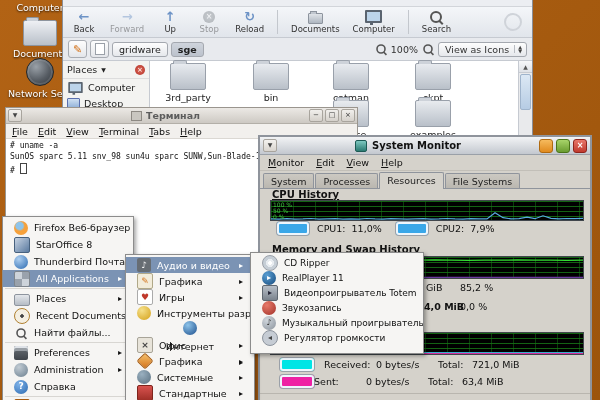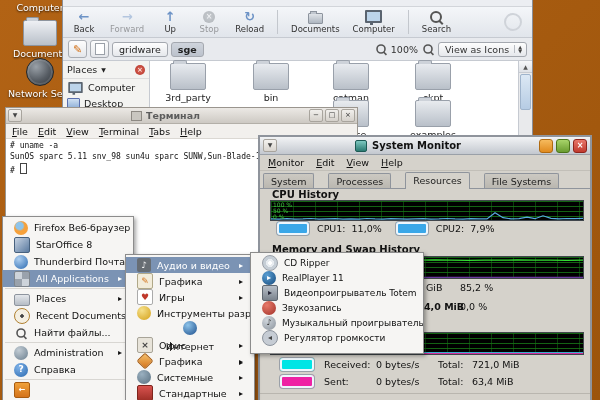--- a/index.html
+++ b/index.html
@@ -93,21 +93,21 @@
   .sm-title-text{flex:1;display:flex;align-items:center;justify-content:center;gap:5px;
     font-size:10px;font-weight:bold;color:#111;}
   .smt-icon{width:10px;height:10px;background:linear-gradient(#7ec8c0,#2a7a72);border:1px solid #1c5a54;border-radius:2px;}
   .btn-min{width:12px;height:12px;border-radius:3px;background:linear-gradient(#f6bb5e,#e08a1e);border:1px solid #b06a10;}
   .btn-max{width:12px;height:12px;border-radius:3px;background:linear-gradient(#a8d46a,#6a9c30);border:1px solid #4a7418;}
   .btn-close{width:12px;height:12px;border-radius:3px;background:linear-gradient(#e8766a,#c03a2e);border:1px solid #8f241c;
     color:#fff;font-size:8px;line-height:11px;text-align:center;font-weight:bold;}
   .sm-menubar{height:15px;display:flex;gap:12px;padding-left:8px;align-items:center;
     font-size:9.5px;color:#111;border-bottom:1px solid #c2bfb8;}
   .sm-menubar span::first-letter{text-decoration:underline;}
-  .sm-tabs{height:17px;display:flex;align-items:flex-end;padding-left:3px;gap:14px;border-bottom:1px solid #8f949c;}
+  .sm-tabs{height:17px;display:flex;align-items:flex-end;padding-left:3px;gap:1px;border-bottom:1px solid #8f949c;}
   .sm-tab{border:1px solid #8f949c;border-bottom:none;border-radius:2px 2px 0 0;
     background:linear-gradient(#ccc9c2,#bab7b0);padding:2px 7px 1px;font-size:9.5px;color:#222;height:11px;}
   .sm-tab.active{background:#d5d2cb;font-weight:normal;height:13px;position:relative;top:1px;}
   .sm-h{position:absolute;font-size:10px;font-weight:bold;color:#111;}
   .graph{position:absolute;background-color:#000;border:1px solid #41464c;
     background-image:repeating-linear-gradient(to right,rgba(20,120,20,.5) 0 1px,transparent 1px 22px),
       repeating-linear-gradient(to bottom,rgba(30,150,30,.65) 0 1px,transparent 1px 5px);}
   .graph svg{position:absolute;left:0;top:0;}
   .gaxis{position:absolute;left:2px;font-size:6px;color:#3ec43e;line-height:1;z-index:2;}
   .legrow{position:absolute;display:flex;align-items:center;font-size:9.5px;color:#111;}
@@ -345,21 +345,21 @@
       <span>View</span>
       <span>Help</span>
     </div>
     <div class="sm-tabs">
       <div class="sm-tab">System</div>
       <div class="sm-tab">Processes</div>
       <div class="sm-tab active">Resources</div>
       <div class="sm-tab">File Systems</div>
     </div>
 
-    <div class="sm-h" style="left:12px;top:52px;">CPU History</div>
+    <div class="sm-h" style="left:12px;top:52px;text-decoration:underline;">CPU History</div>
     <div class="graph" style="left:10px;top:63px;width:312px;height:19px;">
       <span class="gaxis" style="top:1px;">100 %</span>
       <span class="gaxis" style="top:7px;">50 %</span>
       <span class="gaxis" style="top:13px;">0 %</span>
     <svg width="312" height="19">
           <polyline points="0.0,17.9 8.0,18.1 16.0,17.7 24.0,18.1 32.0,17.9 40.0,17.5 48.0,18.1 56.0,17.9 64.0,17.7 72.0,18.1 80.0,17.9 88.0,18.1 96.0,17.5 104.0,17.9 112.0,18.1 120.0,17.7 128.0,17.9 136.0,18.1 144.0,17.9 152.0,17.7 160.0,18.1 168.0,17.9 176.0,17.5 184.0,17.9 192.0,18.1 200.0,17.7 208.0,17.9 216.0,17.9 224.0,11.8 232.0,16.7 240.0,17.9 248.0,17.7 256.0,16.1 264.0,17.7 272.0,14.8 280.0,17.3 288.0,17.9 296.0,17.5 304.0,17.7 312.0,17.3" fill="none" stroke="#57aadf" stroke-width="1.2"></polyline>
         </svg>
       </div>
     <div class="legrow" style="left:17px;top:85px;">
       <span class="swatch" style="width:32px;background:#3aa7e8;"></span>
@@ -390,21 +390,21 @@
       </div>
     <div class="legrow" style="left:20px;top:221px;">
       <span class="swatch" style="width:34px;background:#00e5e5;"></span>
       <span style="margin-left:10px;width:52px;">Received:</span>
       <span style="width:62px;">0 bytes/s</span>
       <span style="width:34px;">Total:</span>
       <span>721,0 MiB</span>
     </div>
     <div class="legrow" style="left:20px;top:238px;">
       <span class="swatch" style="width:34px;background:#ee22a4;"></span>
-      <span style="margin-left:10px;width:52px;">Sent:</span>
+      <span style="width:52px;">Sent:</span>
       <span style="width:62px;">0 bytes/s</span>
       <span style="width:34px;">Total:</span>
       <span>63,4 MiB</span>
     </div>
     <div class="sm-bottom"></div>
   </div>
 
   <div class="pm" style="left:2px;top:216px;width:130px;height:184px;z-index:40;">
     <div class="pm-item">
       <span class="mi ic-firefox"></span>
@@ -435,20 +435,25 @@
       <span class="subarrow"></span>
     </div>
     <div class="pm-item">
       <span class="mi">
           <span class="mag" style="transform:scale(.8);"></span>
         </span>
       <span>Найти файлы...</span>
     </div>
     <div class="pm-sep"></div>
     <div class="pm-item">
+      <span class="mi ic-prefs"></span>
+      <span>Preferences</span>
+      <span class="subarrow"></span>
+    </div>
+    <div class="pm-item">
       <span class="mi ic-admin"></span>
       <span>Administration</span>
       <span class="subarrow"></span>
     </div>
     <div class="pm-item">
       <span class="mi ic-help"></span>
       <span>Справка</span>
     </div>
     <div class="pm-sep"></div>
     <div class="pm-item">

